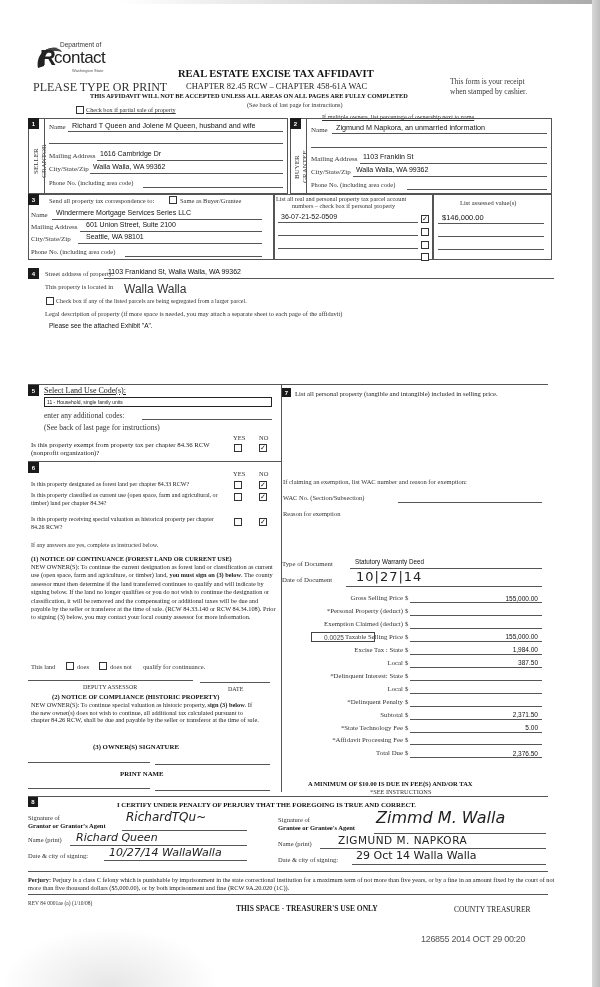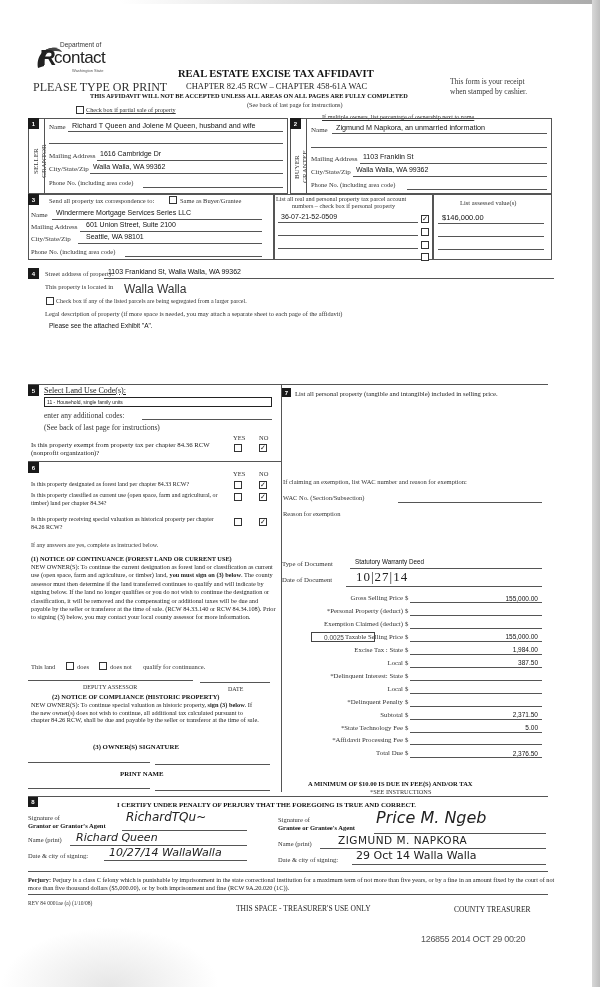--- a/index.html
+++ b/index.html
@@ -220,21 +220,21 @@
 <div class="p" style="left:295px;top:389px;width:240px;font-size:6.7px;line-height:10px;">List all personal property (tangible and intangible) included in selling price.</div>
 <div class="lbl" style="left:283px;top:478px;font-size:6.5px;">If claiming an exemption, list WAC number and reason for exemption:</div>
 <div class="lbl" style="left:283px;top:494px;font-size:6.5px;">WAC No. (Section/Subsection)</div>
 <div class="hline" style="left:398px;top:502px;width:144px;"></div>
 <div class="lbl" style="left:283px;top:510px;font-size:6.5px;">Reason for exemption</div>
 
 <div class="lbl" style="left:282px;top:560px;font-size:6.8px;">Type of Document</div>
 <div class="val" style="left:355px;top:558px;font-size:6.3px;">Statutory Warranty Deed</div>
 <div class="hline" style="left:350px;top:568px;width:192px;"></div>
 <div class="lbl" style="left:282px;top:576px;font-size:6.8px;">Date of Document</div>
-<div class="hand" style="left:356px;top:569px;font-size:13px;font-style:normal;letter-spacing:1px;font-family:Liberation Serif, serif;">10|27|14</div>
+<div class="hand" style="left:356px;top:569px;font-size:13px;font-style:normal;letter-spacing:1px;">10|27|14</div>
 <div class="hline" style="left:346px;top:586px;width:196px;"></div>
 
 <div id="tax-rows">
     <div>
       <div class="lbl" style="right: 197px; top: 594px; font-size: 6.8px; text-align: right;">Gross Selling Price</div>
       <div class="lbl" style="left: 405px; top: 594px; font-size: 6.8px;">$</div>
       <div class="hline" style="left: 410px; top: 602px; width: 132px;"></div>
       <div class="amt" style="left: 458px; top: 594.5px;">155,000.00</div>
     </div>
     <div>
@@ -326,31 +326,31 @@
 <div class="hline" style="left:122px;top:830px;width:125px;"></div>
 <div class="lbl" style="left:28px;top:836px;font-size:6.5px;">Name (print)</div>
 <div class="hand" style="left:76px;top:831px;font-size:11px;">Richard Queen</div>
 <div class="hline" style="left:70px;top:845px;width:177px;"></div>
 <div class="lbl" style="left:28px;top:852px;font-size:6.5px;">Date &amp; city of signing:</div>
 <div class="hand" style="left:109px;top:846px;font-size:11px;font-style:italic;">10/27/14  WallaWalla</div>
 <div class="hline" style="left:104px;top:860px;width:143px;"></div>
 
 <div class="lbl" style="left:278px;top:816px;font-size:6.5px;">Signature of</div>
 <div class="lbl" style="left:278px;top:824px;font-size:6.5px;font-weight:bold;color:#111;">Grantee or Grantee's Agent</div>
-<div class="hand" style="left:376px;top:808px;font-size:16px;">Price M. Ngeb</div>
+<div class="hand" style="left:376px;top:808px;font-size:16px;">Zimmd M. Walla</div>
 <div class="hline" style="left:374px;top:833px;width:172px;"></div>
 <div class="lbl" style="left:278px;top:840px;font-size:6.5px;">Name (print)</div>
 <div class="hand" style="left:338px;top:834px;font-size:10.5px;font-style:normal;letter-spacing:0.5px;">ZIGMUND  M.  NAPKORA</div>
 <div class="hline" style="left:320px;top:848px;width:226px;"></div>
 <div class="lbl" style="left:278px;top:856px;font-size:6.5px;">Date &amp; city of signing:</div>
 <div class="hand" style="left:356px;top:849px;font-size:11px;font-style:normal;">29 Oct 14   Walla Walla</div>
 <div class="hline" style="left:352px;top:864px;width:194px;"></div>
 
 <div class="hline" style="left:28px;top:871px;width:520px;"></div>
 <div class="p" style="left:28px;top:876px;width:530px;font-size:6.3px;line-height:8.4px;">
   <b>Perjury:</b><span> Perjury is a class C felony which is punishable by imprisonment in the state correctional institution for a maximum term of not more than five years, or by a fine in an amount fixed by the court of not more than five thousand dollars ($5,000.00), or by both imprisonment and fine (RCW 9A.20.020 (1C)).</span>
 </div>
 <div class="hline" style="left:28px;top:894px;width:520px;"></div>
 
 <div class="lbl" style="left:28px;top:900px;font-size:5.5px;">REV 84 0001ae (a) (1/10/08)</div>
-<div class="lbl" style="left:236px;top:904px;font-size:7.5px;color:#222;">THIS SPACE - TREASURER'S USE ONLY</div>
+<div class="lbl" style="left:236px;top:904px;font-size:7.5px;color:#222;font-weight:bold;">THIS SPACE - TREASURER'S USE ONLY</div>
 <div class="lbl" style="left:454px;top:905px;font-size:7.5px;color:#222;">COUNTY TREASURER</div>
 <div class="abs sans" style="left:421px;top:934px;font-size:9px;color:#555;letter-spacing:-0.3px;white-space:nowrap;">126855 2014 OCT 29 00:20</div>
 
 </body></html>

